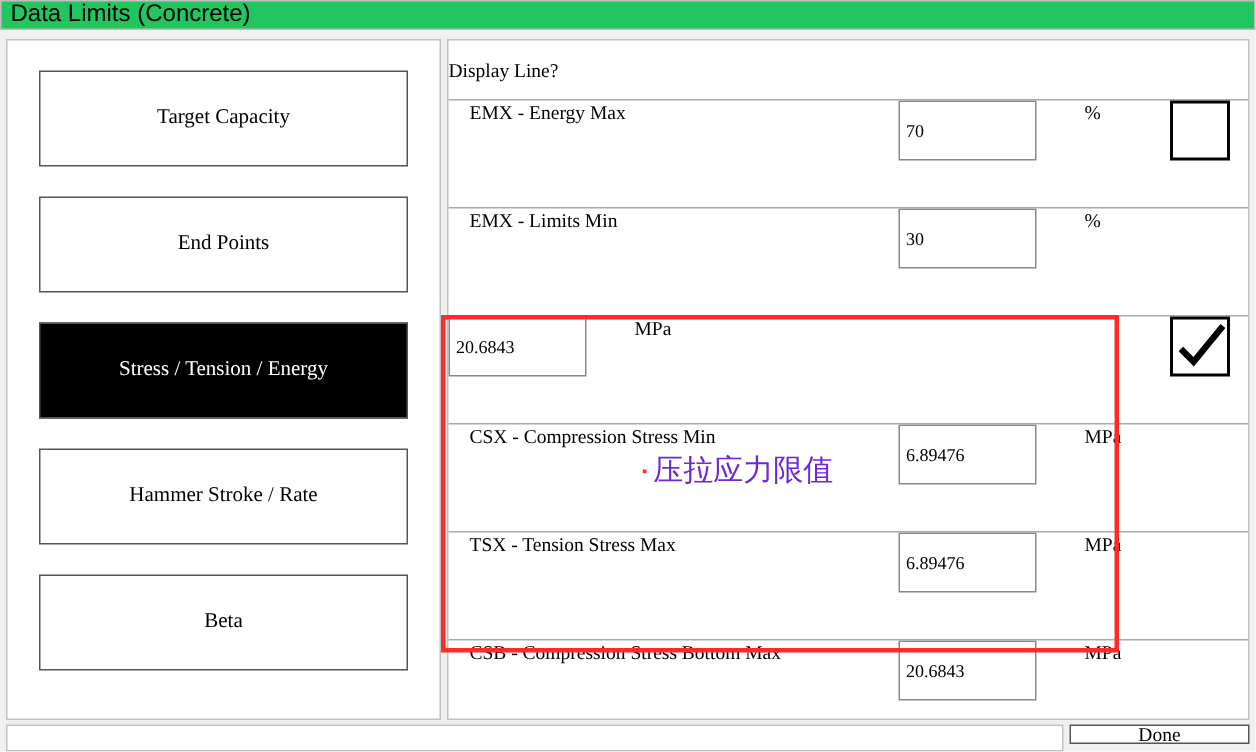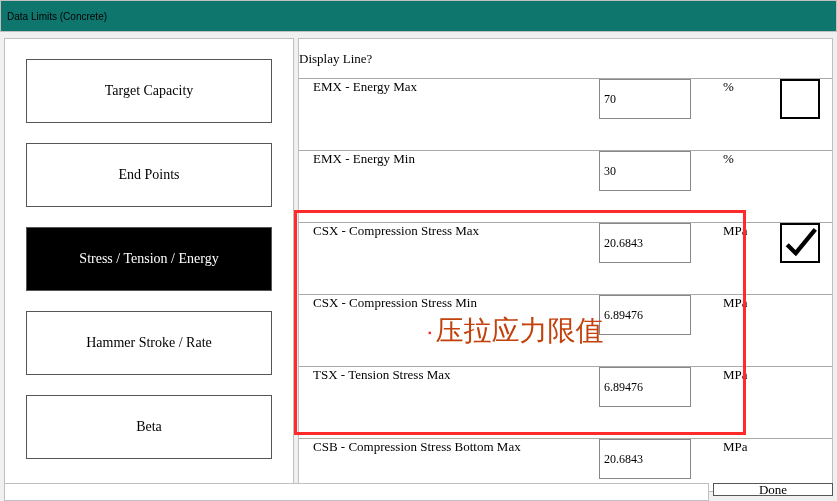--- a/index.html
+++ b/index.html
@@ -6,28 +6,28 @@
   body {
     font-family: "SimSun", "NSimSun", serif;
     font-size: 13px;
     background: #f0f0f0;
     width: 837px;
     height: 501px;
     overflow: hidden;
     position: relative;
   }
   .titlebar {
-    height: 32px;
-    background: #0f766e;
+    height: 20px;
+    background: #22c55e;
     border: 1px solid #c0c0c0;
     display: flex;
     align-items: center;
     padding-left: 6px;
     font-family: "Segoe UI", sans-serif;
-    font-size: 10px;
+    font-size: 16px;
   }
   .content {
     display: flex;
     height: 460px;
   }
   .sidebar {
     width: 290px;
     border: 1px solid #c0c0c0;
     background: #fff;
     margin: 6px 2px 0 4px;
@@ -115,23 +115,23 @@
     border: 3px solid #ff2a2a;
     pointer-events: none;
     left: 294px;
     top: 210px;
     width: 452px;
     height: 225px;
   }
   .annotation-text {
     position: absolute;
     left: 428px;
-    top: 312px;
-    color: #c2410c;
-    font-size: 28px;
+    top: 300px;
+    color: #6d28d9;
+    font-size: 20px;
     font-family: "Microsoft YaHei","SimHei",sans-serif;
     pointer-events: none;
   }
   .annotation-text::before {
     content: "▪";
     font-size: 10px;
     color: #ff2a2a;
     margin-right: 4px;
     vertical-align: middle;
   }
@@ -191,27 +191,26 @@
     </div>
 
     <div class="data-row">
       <div class="row-label">EMX - Energy Max</div>
       <input class="row-input" value="70" style="">
       <div class="row-unit">%</div>
       <div class="chk-box"></div>
     </div>
 
     <div class="data-row">
-      <div class="row-label">EMX - Energy Min</div>
+      <div class="row-label">EMX - Limits Min</div>
       <input class="row-input" value="30" style="">
       <div class="row-unit">%</div>
     </div>
 
     <div class="data-row">
-      <div class="row-label">CSX - Compression Stress Max</div>
       <input class="row-input" value="20.6843" style="">
       <div class="row-unit">MPa</div>
       <div class="chk-box">
         <svg viewBox="0 0 40 40">
             <path d="M5 22 L15 32 L38 4" stroke="#000" stroke-width="5" fill="none"></path>
           </svg>
       </div>
     </div>
 
     <div class="data-row">

